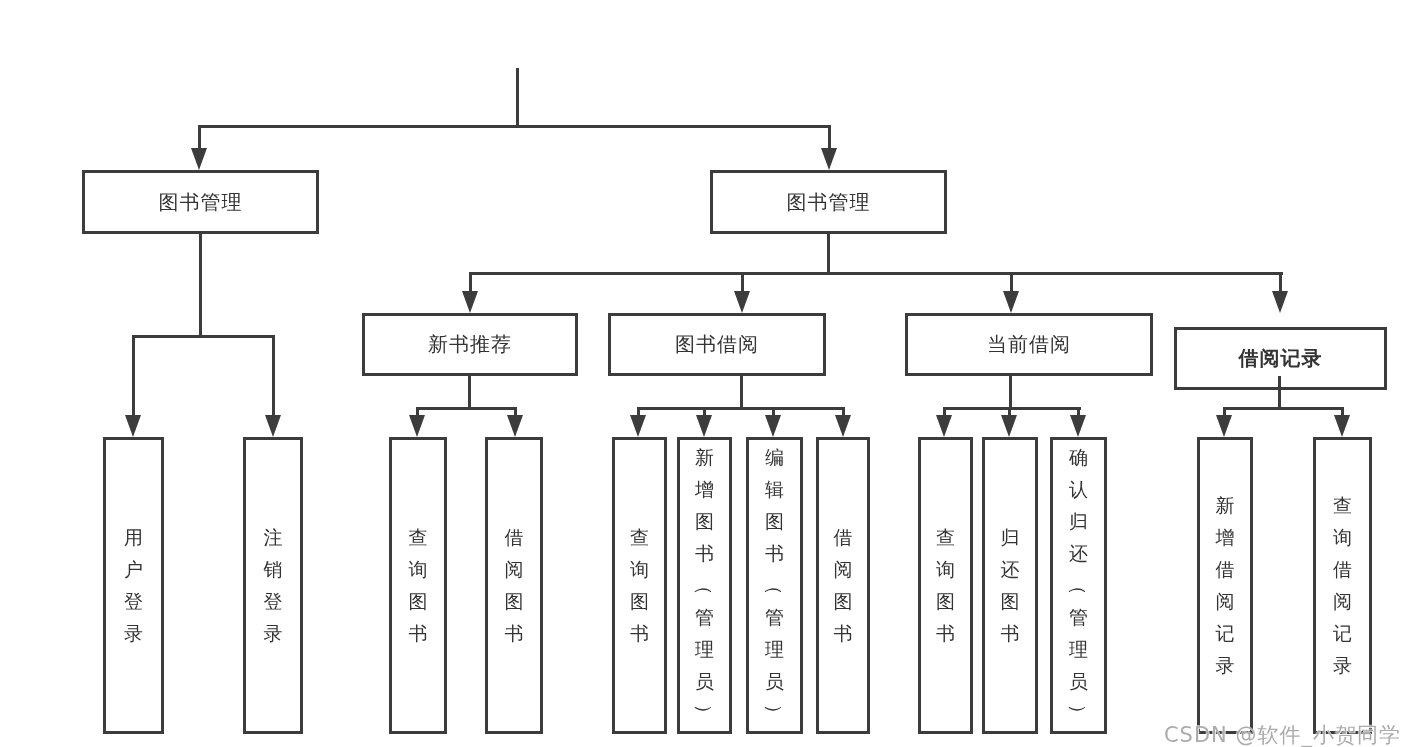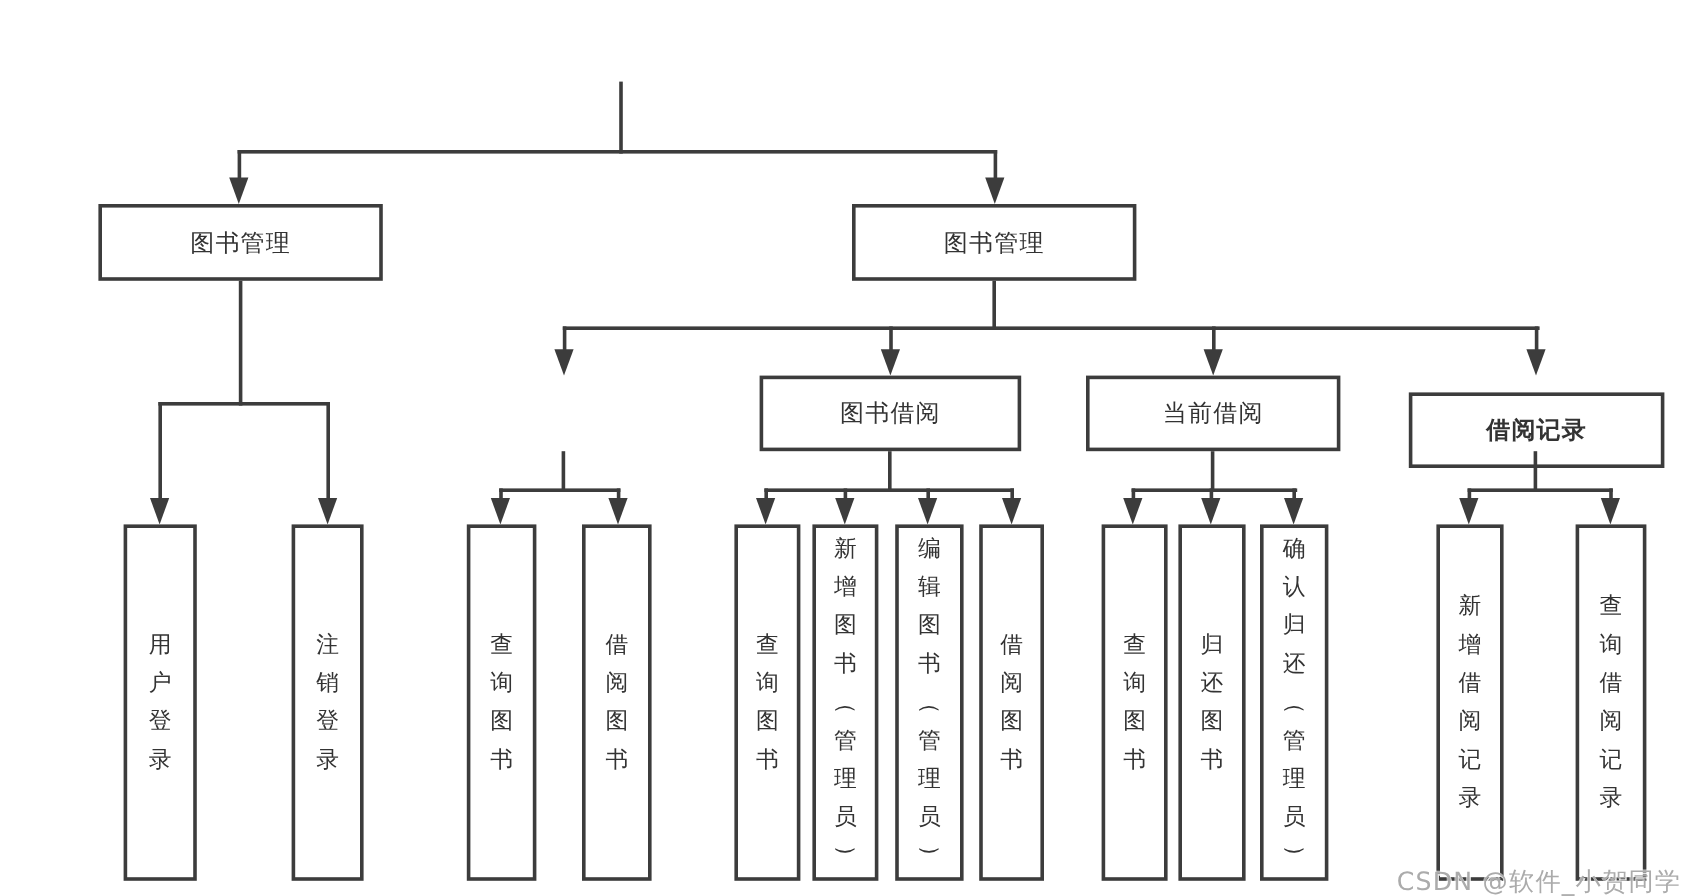--- a/index.html
+++ b/index.html
@@ -75,24 +75,27 @@
   <div class="h" style="left:469px;top:272px;width:814px;"></div>
   <div class="v" style="left:469px;top:272px;height:21px;"></div>
   <div class="arrow" style="left:462px;top:291px;"></div>
   <div class="v" style="left:741px;top:272px;height:21px;"></div>
   <div class="arrow" style="left:734px;top:291px;"></div>
   <div class="v" style="left:1010px;top:272px;height:21px;"></div>
   <div class="arrow" style="left:1003px;top:291px;"></div>
   <div class="v" style="left:1279px;top:272px;height:21px;"></div>
   <div class="arrow" style="left:1272px;top:291px;"></div>
 
-  <div class="node" style="left:633px;top:313px;width:218px;height:63px;">
+  <div class="node" style="left:362px;top:313px;width:216px;height:63px;">
+    <span>新书推荐</span>
+  </div>
+  <div class="node" style="left:608px;top:313px;width:218px;height:63px;">
     <span>图书借阅</span>
   </div>
-  <div class="node" style="left:905px;top:313px;width:212px;height:63px;">
+  <div class="node" style="left:905px;top:313px;width:248px;height:63px;">
     <span>当前借阅</span>
   </div>
   <div class="node" style="left:1174px;top:327px;width:213px;height:63px;font-weight:bold;">
     <span>借阅记录</span>
   </div>
 
   <div class="v" style="left:468px;top:376px;height:34px;"></div>
   <div class="h" style="left:416px;top:407px;width:101px;"></div>
   <div class="v" style="left:416px;top:407px;height:12px;"></div>
   <div class="arrow" style="left:409px;top:415px;"></div>

